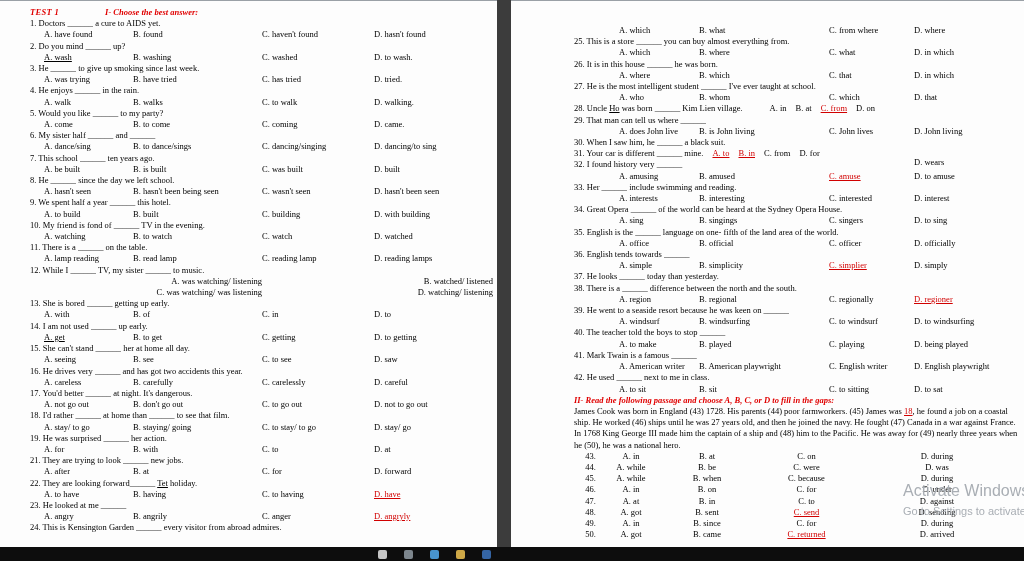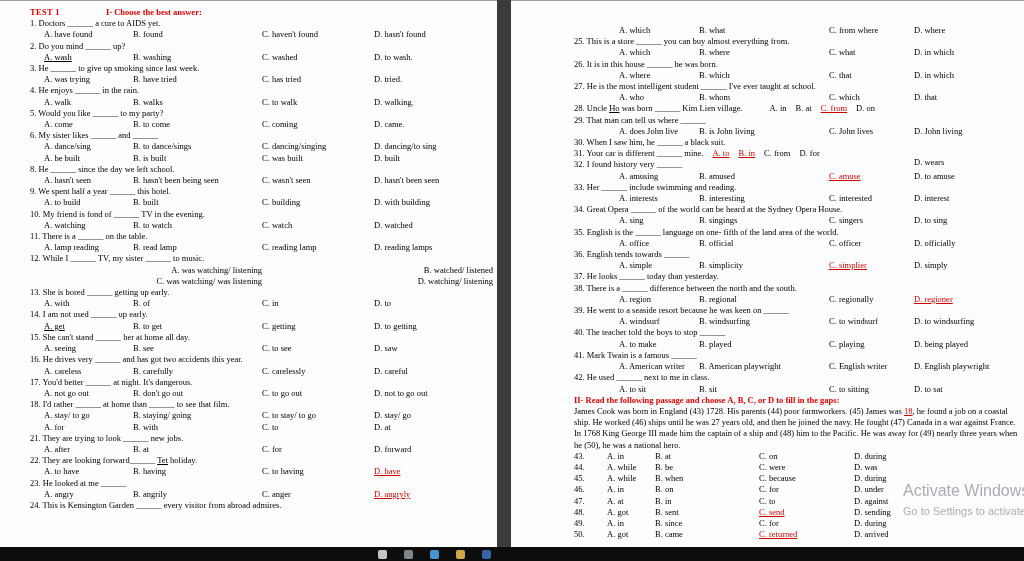--- a/index.html
+++ b/index.html
@@ -9,27 +9,27 @@
   .page{position:absolute;top:0;height:547px;background:#fdfdfd;overflow:hidden;border-top:1px solid #9aa0a6;}
   #page-left{left:0;width:497px;padding:6px 4px 0 30px;}
   #page-right{left:511px;width:513px;padding:24px 4px 0 63px;}
   #gutter{position:absolute;left:497px;top:0;width:14px;height:547px;background:#3c3c3c;}
   .line{font-size:8.5px;line-height:11.2px;white-space:nowrap;}
   .q .qline{font-size:8.5px;line-height:11.2px;white-space:nowrap;position:relative;}
   .opts{display:grid;font-size:8.5px;line-height:11.2px;white-space:nowrap;}
   #page-left .g4{grid-template-columns:89px 129px 112px auto;padding-left:14px;}
   #page-left .g2{grid-template-columns:218px auto;padding-left:14px;text-align:right;}
   #page-right .g4{grid-template-columns:80px 130px 85px auto;padding-left:45px;}
-  .fillrow{display:grid;grid-template-columns:33px 48px 104px 95px auto;font-size:8.5px;line-height:11.2px;white-space:nowrap;}
+  .fillrow{display:grid;grid-template-columns:33px 48px 104px 95px auto;font-size:8.5px;line-height:11.2px;white-space:nowrap;text-align:center;}
   .inline-opts .opt{margin-left:9px;}
   [data-name="question-28"] .inline-opts{margin-left:18px;}
   .trail{position:absolute;left:340px;top:9px;}
   .u{text-decoration:underline;}
   .red{color:#d10000;}
-  .head{color:#e00000;font-weight:bold;}
+  .head{color:#e00000;font-weight:bold;font-style:italic;}
   #test-title{letter-spacing:.3px;}
   #instruction{margin-left:44px;}
   #passage{font-size:8.5px;line-height:11.2px;white-space:normal;width:446px;}
   #watermark{position:absolute;left:903px;top:482px;color:#a9aeb4;
              font-family:"Liberation Sans","DejaVu Sans",sans-serif;white-space:nowrap;}
   #watermark .l1{font-size:16px;}
   #watermark .l2{font-size:11px;margin-top:5px;}
   #taskbar{position:absolute;left:0;top:547px;width:1024px;height:14px;background:#0d0d0d;
            display:flex;align-items:center;gap:17px;padding-left:378px;}
   .tb-icon{width:9px;height:9px;border-radius:2px;opacity:.9;}
@@ -84,29 +84,30 @@
         <div class="q" data-name="question-5">
           <div class="qline" data-name="question-text"><span data-name="question-number">5. </span><span class="" data-name="text-run">Would you like ______ to my party?</span></div>
           <div class="opts g4" data-name="options-row">
             <span class="opt " data-name="answer-option">A. come</span>
             <span class="opt " data-name="answer-option">B. to come</span>
             <span class="opt " data-name="answer-option">C. coming</span>
             <span class="opt " data-name="answer-option">D. came.</span>
           </div>
         </div>
         <div class="q" data-name="question-6">
-          <div class="qline" data-name="question-text"><span data-name="question-number">6. </span><span class="" data-name="text-run">My sister likes ______ and ______</span></div>
+          <div class="qline" data-name="question-text"><span data-name="question-number">6. </span><span class="" data-name="text-run">My sister half ______ and ______</span></div>
           <div class="opts g4" data-name="options-row">
             <span class="opt " data-name="answer-option">A. dance/sing</span>
             <span class="opt " data-name="answer-option">B. to dance/sings</span>
             <span class="opt " data-name="answer-option">C. dancing/singing</span>
             <span class="opt " data-name="answer-option">D. dancing/to sing</span>
           </div>
         </div>
         <div class="q" data-name="question-7">
+          <div class="qline" data-name="question-text"><span data-name="question-number">7. </span><span class="" data-name="text-run">This school ______ ten years ago.</span></div>
           <div class="opts g4" data-name="options-row">
             <span class="opt " data-name="answer-option">A. be built</span>
             <span class="opt " data-name="answer-option">B. is built</span>
             <span class="opt " data-name="answer-option">C. was built</span>
             <span class="opt " data-name="answer-option">D. built</span>
           </div>
         </div>
         <div class="q" data-name="question-8">
           <div class="qline" data-name="question-text"><span data-name="question-number">8. </span><span class="" data-name="text-run">He ______ since the day we left school.</span></div>
           <div class="opts g4" data-name="options-row">
@@ -200,20 +201,21 @@
         <div class="q" data-name="question-18">
           <div class="qline" data-name="question-text"><span data-name="question-number">18. </span><span class="" data-name="text-run">I'd rather ______ at home than ______ to see that film.</span></div>
           <div class="opts g4" data-name="options-row">
             <span class="opt " data-name="answer-option">A. stay/ to go</span>
             <span class="opt " data-name="answer-option">B. staying/ going</span>
             <span class="opt " data-name="answer-option">C. to stay/ to go</span>
             <span class="opt " data-name="answer-option">D. stay/ go</span>
           </div>
         </div>
         <div class="q" data-name="question-19">
+          <div class="qline" data-name="question-text"><span data-name="question-number">19. </span><span class="" data-name="text-run">He was surprised ______ her action.</span></div>
           <div class="opts g4" data-name="options-row">
             <span class="opt " data-name="answer-option">A. for</span>
             <span class="opt " data-name="answer-option">B. with</span>
             <span class="opt " data-name="answer-option">C. to</span>
             <span class="opt " data-name="answer-option">D. at</span>
           </div>
         </div>
         <div class="q" data-name="question-21">
           <div class="qline" data-name="question-text"><span data-name="question-number">21. </span><span class="" data-name="text-run">They are trying to look ______ new jobs.</span></div>
           <div class="opts g4" data-name="options-row">

